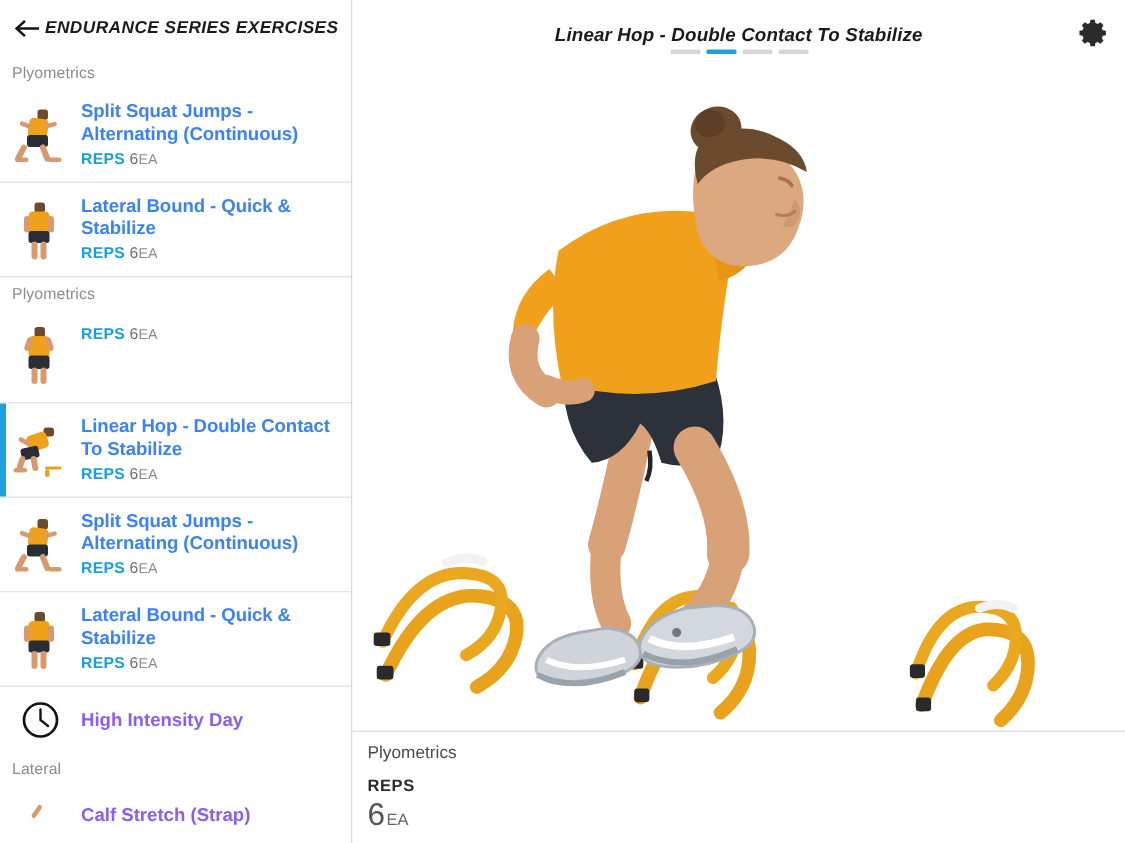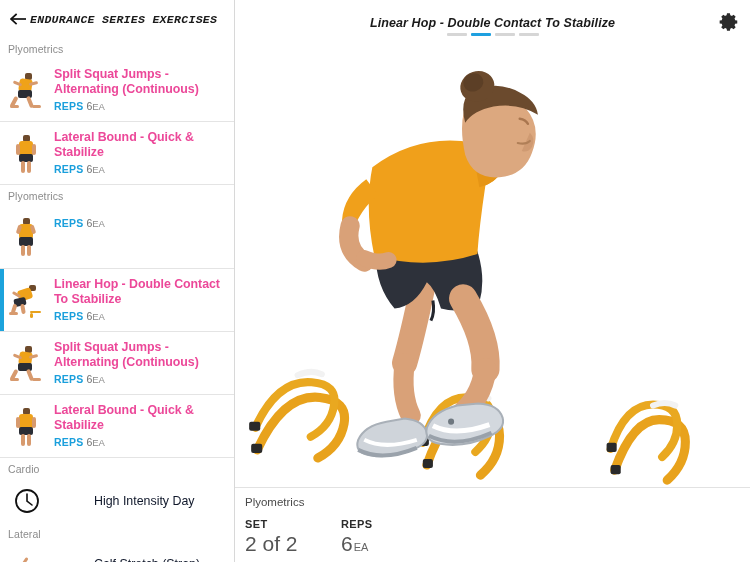--- a/index.html
+++ b/index.html
@@ -25,21 +25,20 @@
     position: relative;
     overflow: hidden;
     flex: 0 0 235px;
   }
   .sb-header {
     height: 38px;
     display: flex;
     align-items: center;
     padding-left: 8px;
     gap: 0;
-    font-family: Liberation Mono, monospace;
   }
   .back-arrow {
     width: 22px; height: 22px;
     display: flex; align-items: center; justify-content: center;
     cursor: pointer;
   }
   .sb-title {
     font-size: 11.5px;
     font-weight: bold;
     font-style: italic;
@@ -75,21 +74,21 @@
     flex: 0 0 38px;
     height: 44px;
     position: relative;
     margin-right: 8px;
     margin-top: 2px;
   }
   .ex-body { flex: 1; min-width: 0; }
   .ex-name {
     font-size: 12.4px;
     font-weight: bold;
-    color: #ec4899;
+    color: #3b82f6;
     line-height: 15px;
     letter-spacing: -0.05px;
   }
   .ex-meta {
     margin-top: 3px;
     font-size: 10.5px;
     line-height: 13px;
   }
   .ex-meta .k {
     color: #1a9fdc;
@@ -105,21 +104,21 @@
     padding: 9px 6px 9px 8px;
     min-height: 42px;
     cursor: pointer;
   }
   .cardio-icon {
     width: 38px; flex: 0 0 38px;
     display: flex; align-items: center; justify-content: center;
     margin-right: 8px;
   }
   .cardio-name {
-    font-size: 12.4px; font-weight: normal; color: #0f172a; margin-left: 40px;
+    font-size: 12.4px; font-weight: bold; color: #8b5cf6;
   }
 
   
   .fig { position: absolute; inset: 0; }
   .fig i { position: absolute; display: block; border-radius: 2px; }
   .sk  { background: #d79a6e; }
   .sh  { background: #efa219; }
   .sr  { background: #2a2d35; }
   .hd  { background: #6d4a2c; border-radius: 50%; }
   .hur { background: #e8a21c; }
@@ -347,21 +346,20 @@
         </div>
       </div>
       <div class="ex-body">
         <div class="ex-name">Lateral Bound - Quick &amp; Stabilize</div>
         <div class="ex-meta">
           <span class="k">REPS</span><span class="v">6</span><span class="u">EA</span>
         </div>
       </div>
     </div>
 
-    <div class="section-label">Cardio</div>
     <div class="cardio-item">
       <div class="cardio-icon">
         <svg width="26" height="26" viewBox="0 0 26 26" aria-hidden="true">
           <circle cx="13" cy="13" r="11" fill="none" stroke="#111" stroke-width="1.8"></circle>
           <path d="M13 6 V13 L18 17" fill="none" stroke="#111" stroke-width="1.6" stroke-linecap="round"></path>
         </svg>
       </div>
       <div class="cardio-name">High Intensity Day</div>
     </div>
 
@@ -468,24 +466,20 @@
           <path d="M292 86 q6 6 2 14 q-4 6 -10 4" fill="#cf9a72"></path>
           <path d="M282 72 q6 1 8 5" stroke="#a9764f" stroke-width="2.5" fill="none" stroke-linecap="round"></path>
           <path d="M280 96 q8 2 12 -2" stroke="#b07f57" stroke-width="2" fill="none" stroke-linecap="round"></path>
         </g>
       </svg>
     </div>
 
     <div class="info">
       <div class="info-cat">Plyometrics</div>
       <div class="stats">
-        <div class="stat set">
-          <div class="stat-k">SET</div>
-          <div class="stat-v">2 of 2</div>
-        </div>
         <div class="stat">
           <div class="stat-k">REPS</div>
           <div class="stat-v"><span>6</span><span class="un">EA</span></div>
         </div>
       </div>
     </div>
 
   </div>
 </div>
 

